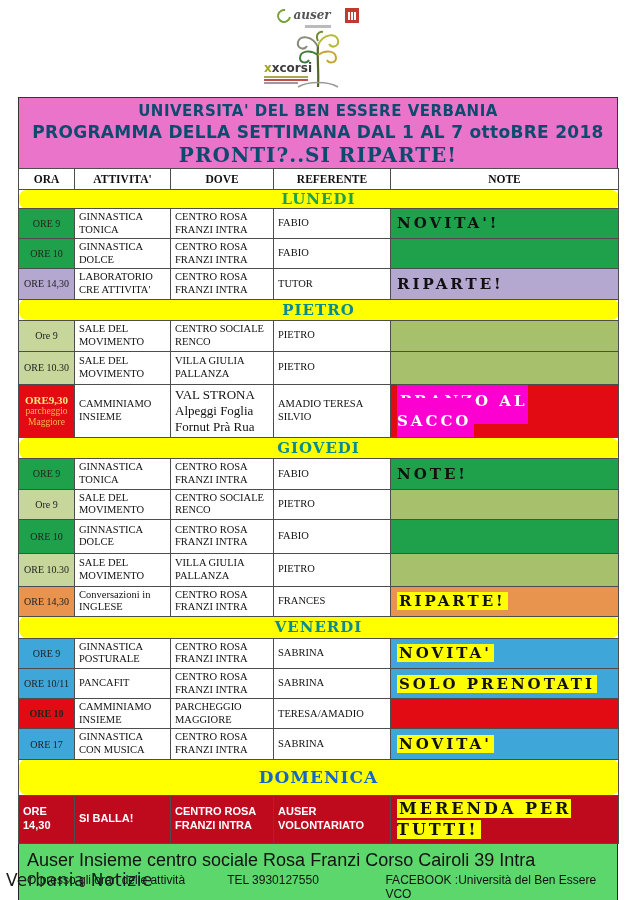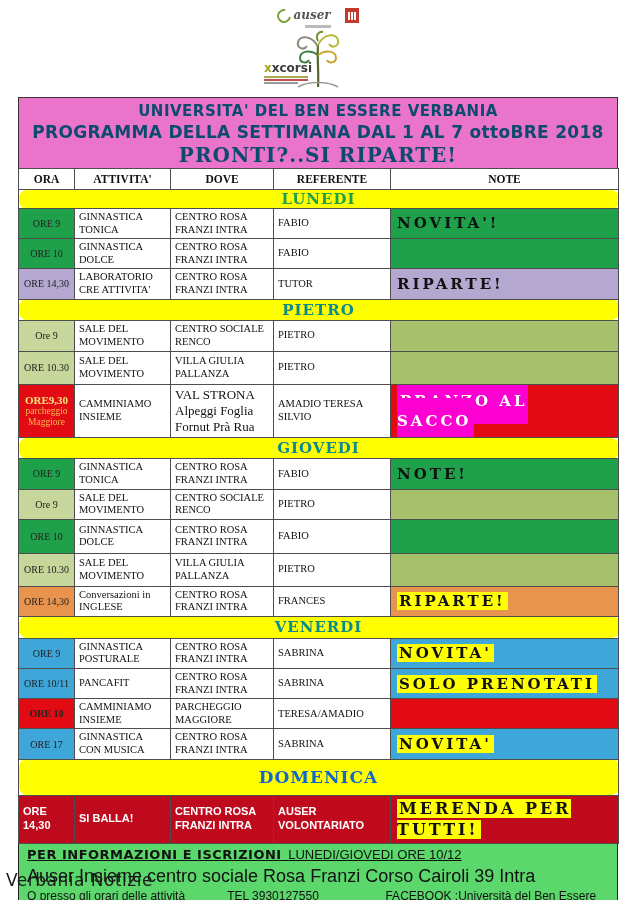--- a/index.html
+++ b/index.html
@@ -277,23 +277,20 @@
         <td class="cell-dom c-dred">ORE 14,30</td>
         <td class="cell-dom c-dred">SI  BALLA!</td>
         <td class="cell-dom c-dred">CENTRO ROSA FRANZI INTRA</td>
         <td class="cell-dom c-dred">AUSER VOLONTARIATO</td>
         <td class="note c-dred"><span class="note-txt hl-y" style="font-size:16px">MERENDA PER TUTTI!</span></td>
       </tr>
     </tbody>
   </table>
 
   <div class="footer">
-    <div class="f-line1">
-      <span class="u"><span class="f-bold">PER INFORMAZIONI E ISCRIZIONI</span>&nbsp;&nbsp;<span class="f-rest">LUNEDI/GIOVEDI ORE 10/12</span></span>
-    </div>
     <div class="f-line2">Auser Insieme centro sociale Rosa Franzi Corso Cairoli 39 Intra</div>
     <div class="f-line3">
       <span>O presso gli orari delle attività</span>
       <span>TEL 3930127550</span>
       <span>FACEBOOK :Università del Ben Essere VCO</span>
     </div>
   </div>
 
 </div>
 

